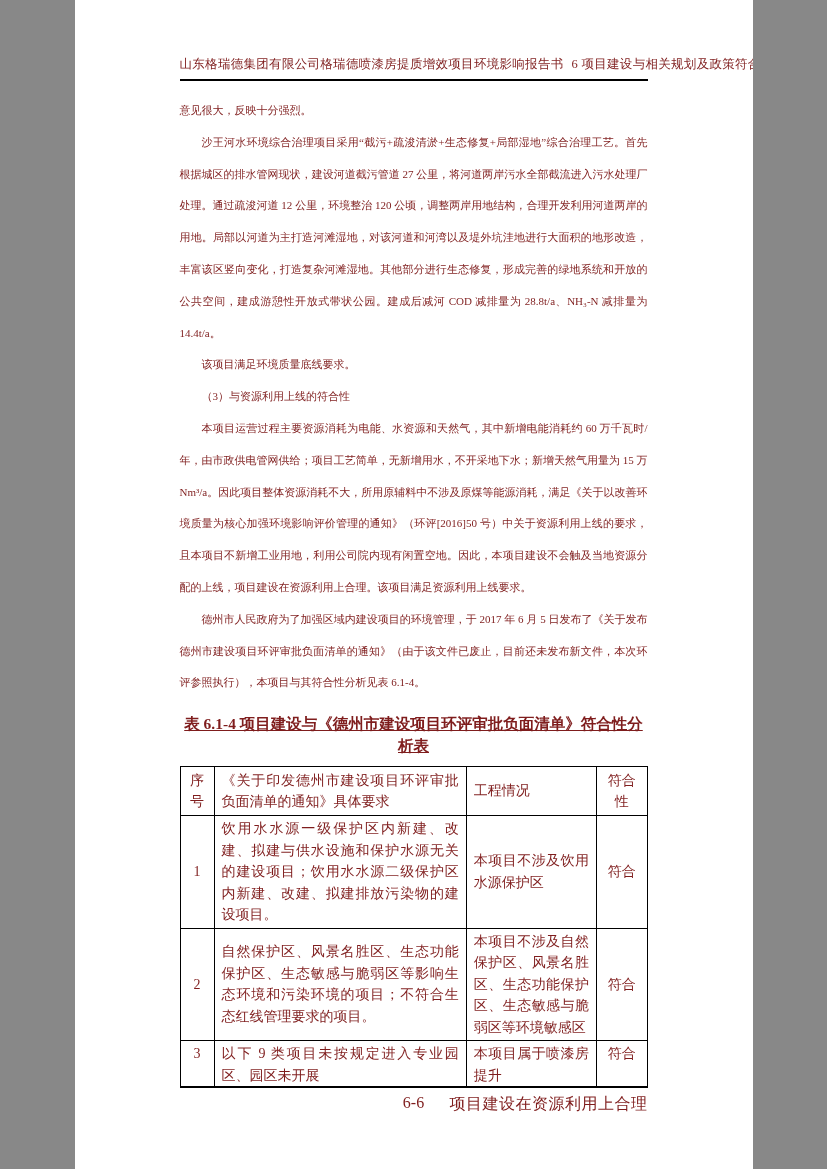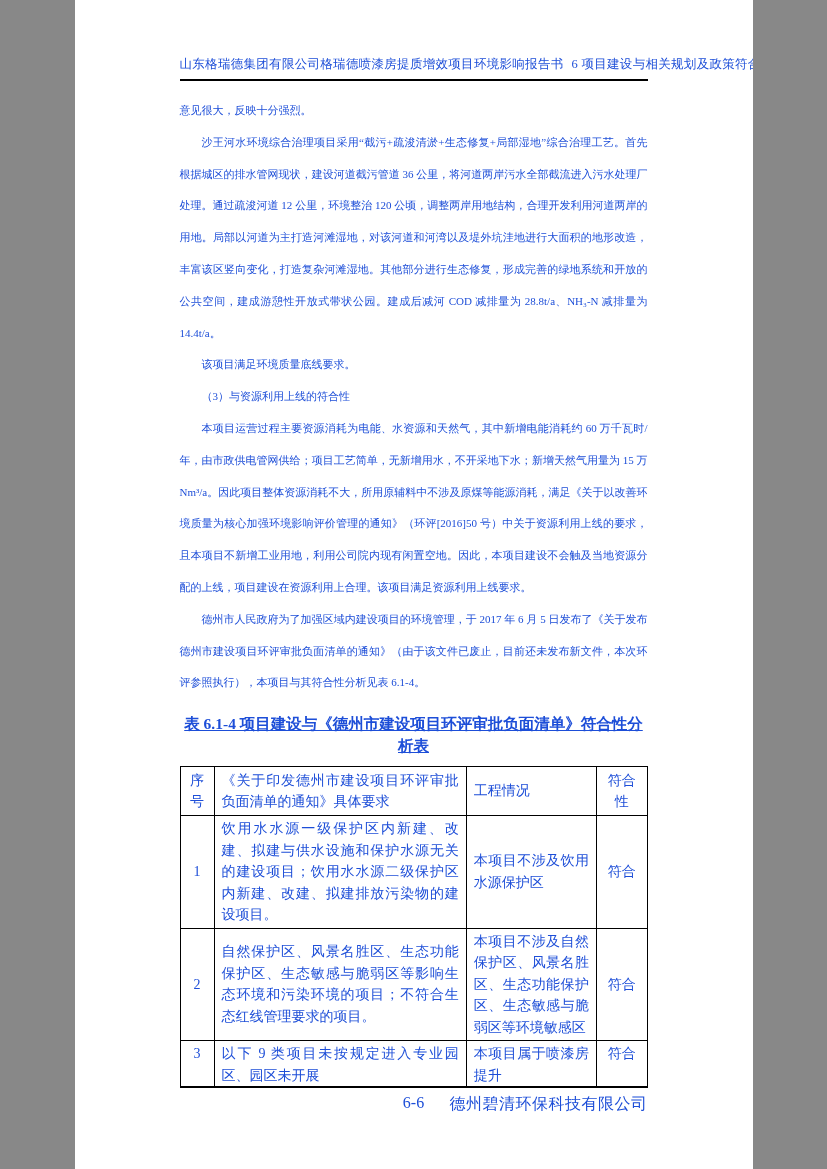--- a/index.html
+++ b/index.html
@@ -2,21 +2,21 @@
 <html><head>
 <meta charset="utf-8">
 <style>
   html,body{margin:0;padding:0;background:#888;}
   .page{
     position:relative;
     width:678px;height:1169px;
     background:#ffffff;
     margin:0 auto;
     font-family:"Liberation Serif","DejaVu Serif",serif;
-    color:#1d4ed8;
+    color:#7f1d1d;
     overflow:hidden;
   }
   .header{
     position:absolute;left:105px;right:105px;top:56px;
     display:flex;justify-content:space-between;align-items:flex-end;
     font-size:12.5px;line-height:16px;
     border-bottom:2px solid #000;
     padding-bottom:7px;
     white-space:nowrap;
   }
@@ -81,21 +81,21 @@
 
 <div class="page">
 
   <div class="header">
     <span class="hl">山东格瑞德集团有限公司格瑞德喷漆房提质增效项目环境影响报告书</span>
     <span class="hr">6 项目建设与相关规划及政策符合性</span>
   </div>
 
   <div class="content">
     <p class="para">意见很大，反映十分强烈。</p>
-    <p class="para indent">沙王河水环境综合治理项目采用“截污+疏浚清淤+生态修复+局部湿地”综合治理工艺。首先根据城区的排水管网现状，建设河道截污管道 36 公里，将河道两岸污水全部截流进入污水处理厂处理。通过疏浚河道 12 公里，环境整治 120 公顷，调整两岸用地结构，合理开发利用河道两岸的用地。局部以河道为主打造河滩湿地，对该河道和河湾以及堤外坑洼地进行大面积的地形改造，丰富该区竖向变化，打造复杂河滩湿地。其他部分进行生态修复，形成完善的绿地系统和开放的公共空间，建成游憩性开放式带状公园。建成后减河 COD 减排量为 28.8t/a、NH₃-N 减排量为 14.4t/a。</p>
+    <p class="para indent">沙王河水环境综合治理项目采用“截污+疏浚清淤+生态修复+局部湿地”综合治理工艺。首先根据城区的排水管网现状，建设河道截污管道 27 公里，将河道两岸污水全部截流进入污水处理厂处理。通过疏浚河道 12 公里，环境整治 120 公顷，调整两岸用地结构，合理开发利用河道两岸的用地。局部以河道为主打造河滩湿地，对该河道和河湾以及堤外坑洼地进行大面积的地形改造，丰富该区竖向变化，打造复杂河滩湿地。其他部分进行生态修复，形成完善的绿地系统和开放的公共空间，建成游憩性开放式带状公园。建成后减河 COD 减排量为 28.8t/a、NH₃-N 减排量为 14.4t/a。</p>
     <p class="para indent">该项目满足环境质量底线要求。</p>
     <p class="para indent">（3）与资源利用上线的符合性</p>
     <p class="para indent">本项目运营过程主要资源消耗为电能、水资源和天然气，其中新增电能消耗约 60 万千瓦时/年，由市政供电管网供给；项目工艺简单，无新增用水，不开采地下水；新增天然气用量为 15 万 Nm³/a。因此项目整体资源消耗不大，所用原辅料中不涉及原煤等能源消耗，满足《关于以改善环境质量为核心加强环境影响评价管理的通知》（环评[2016]50 号）中关于资源利用上线的要求，且本项目不新增工业用地，利用公司院内现有闲置空地。因此，本项目建设不会触及当地资源分配的上线，项目建设在资源利用上合理。该项目满足资源利用上线要求。</p>
     <p class="para indent">德州市人民政府为了加强区域内建设项目的环境管理，于 2017 年 6 月 5 日发布了《关于发布德州市建设项目环评审批负面清单的通知》（由于该文件已废止，目前还未发布新文件，本次环评参照执行），本项目与其符合性分析见表 6.1-4。</p>
 
     <p class="table-caption">表 6.1-4  项目建设与《德州市建设项目环评审批负面清单》符合性分析表</p>
 
     <table class="neg-list">
       <colgroup>
         <col style="width:7.3%">
@@ -127,16 +127,16 @@
           <td class="j">以下 9 类项目未按规定进入专业园区、园区未开展</td>
           <td class="j">本项目属于喷漆房提升</td>
           <td class="c">符合</td>
         </tr>
       </tbody>
     </table>
   </div>
 
   <div class="footer">
     <span class="page-num">6-6</span>
-    <span class="company">德州碧清环保科技有限公司</span>
+    <span class="company">项目建设在资源利用上合理</span>
   </div>
 
 </div>
 
 </body></html>

